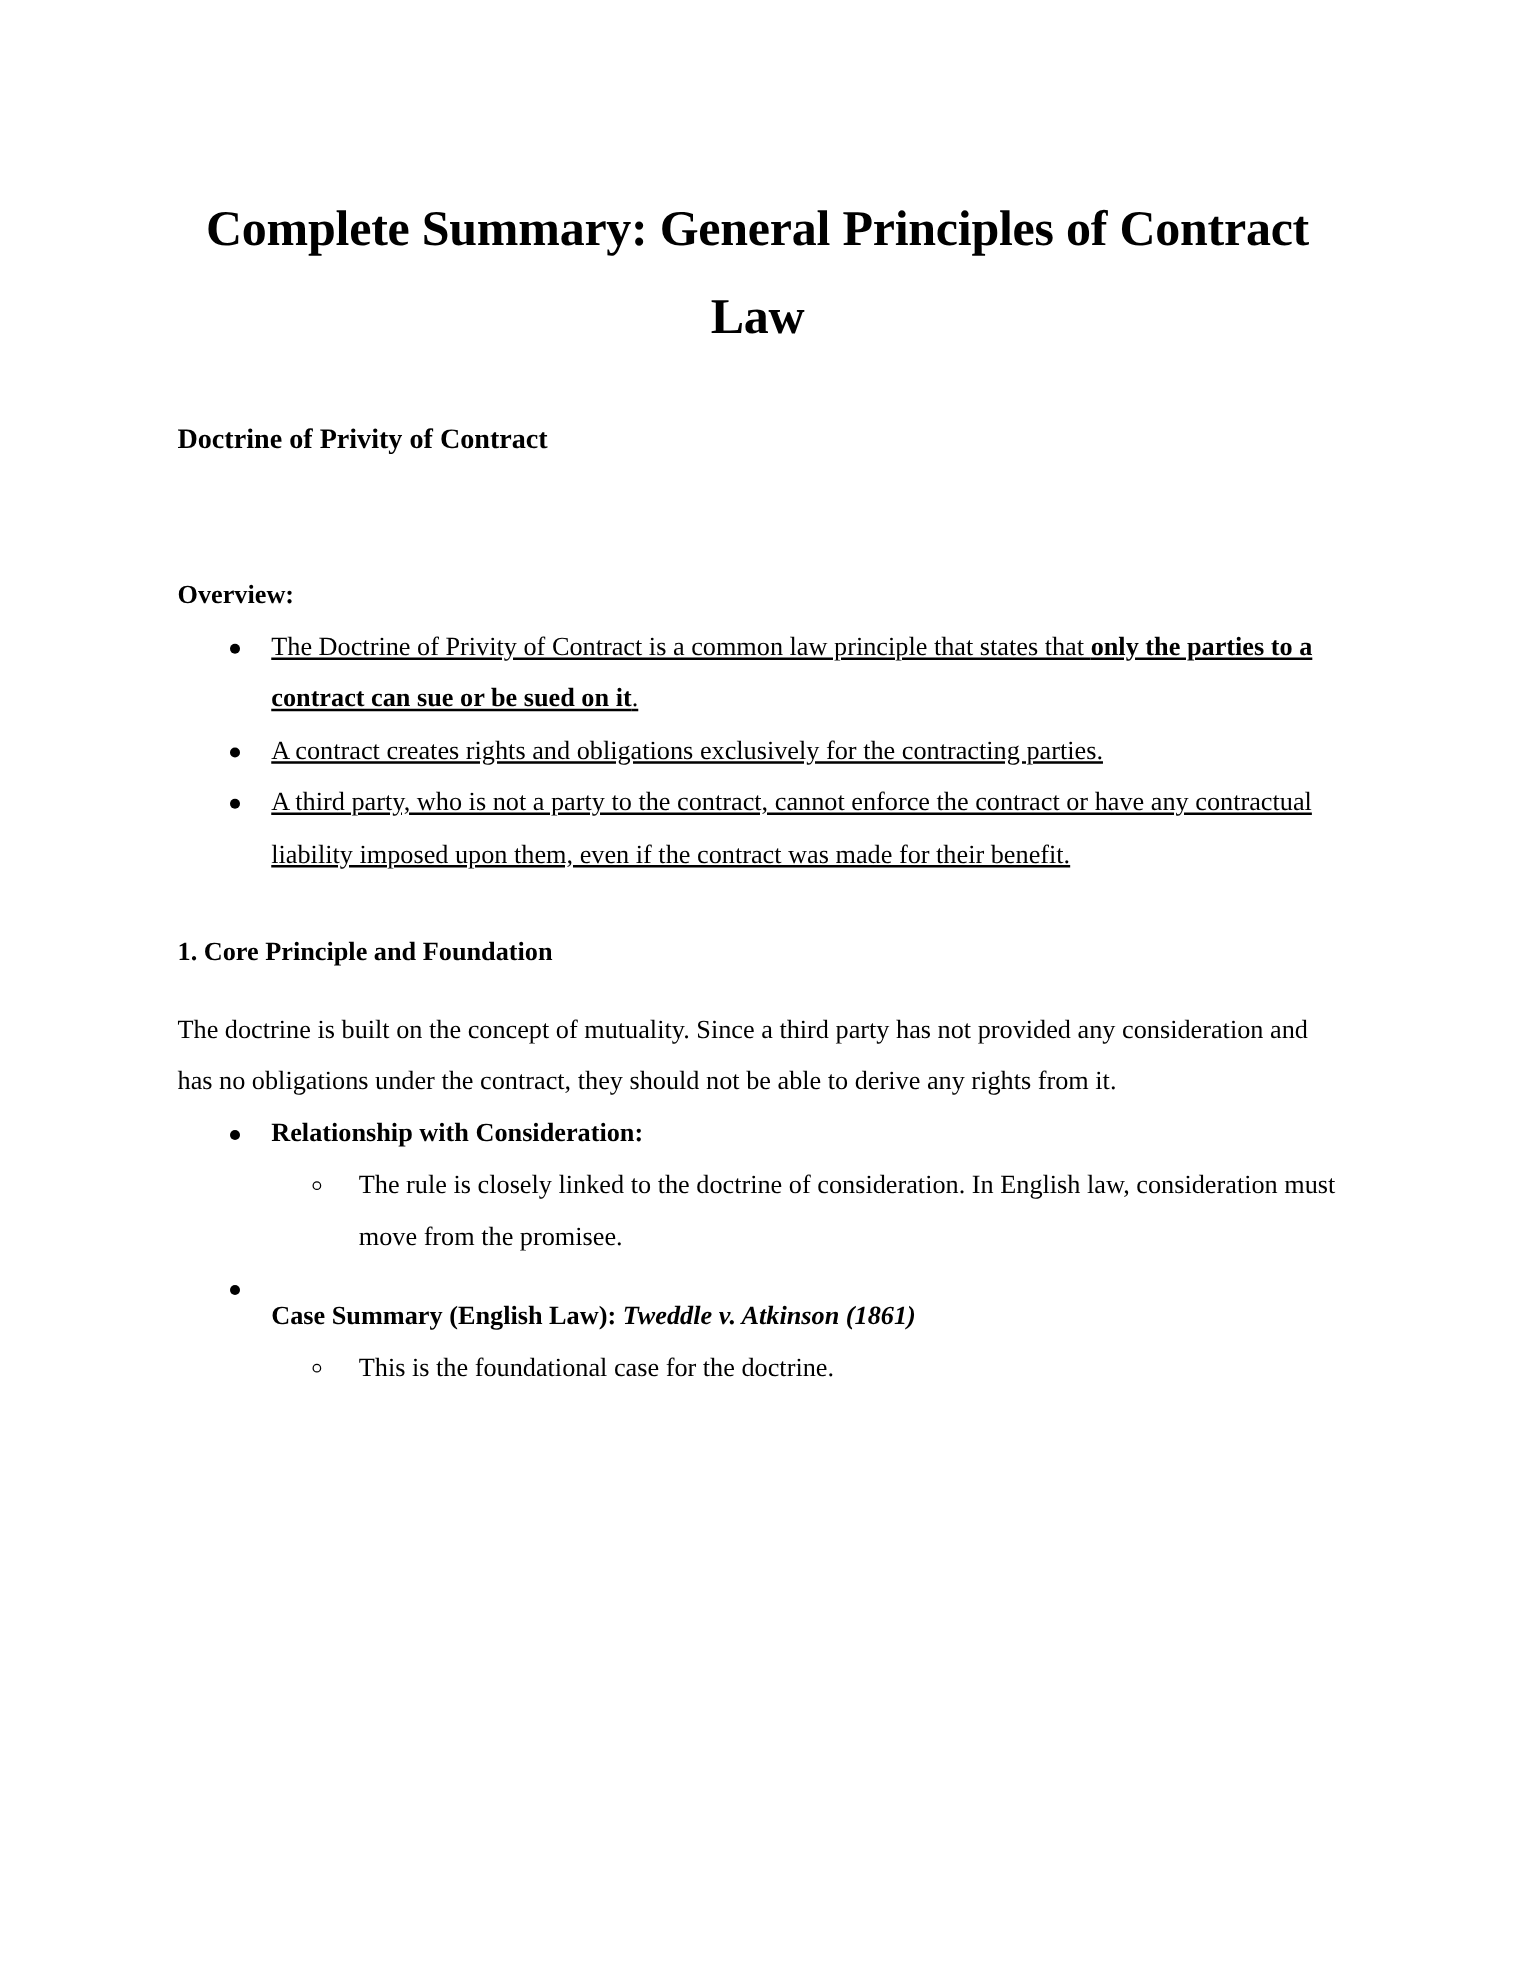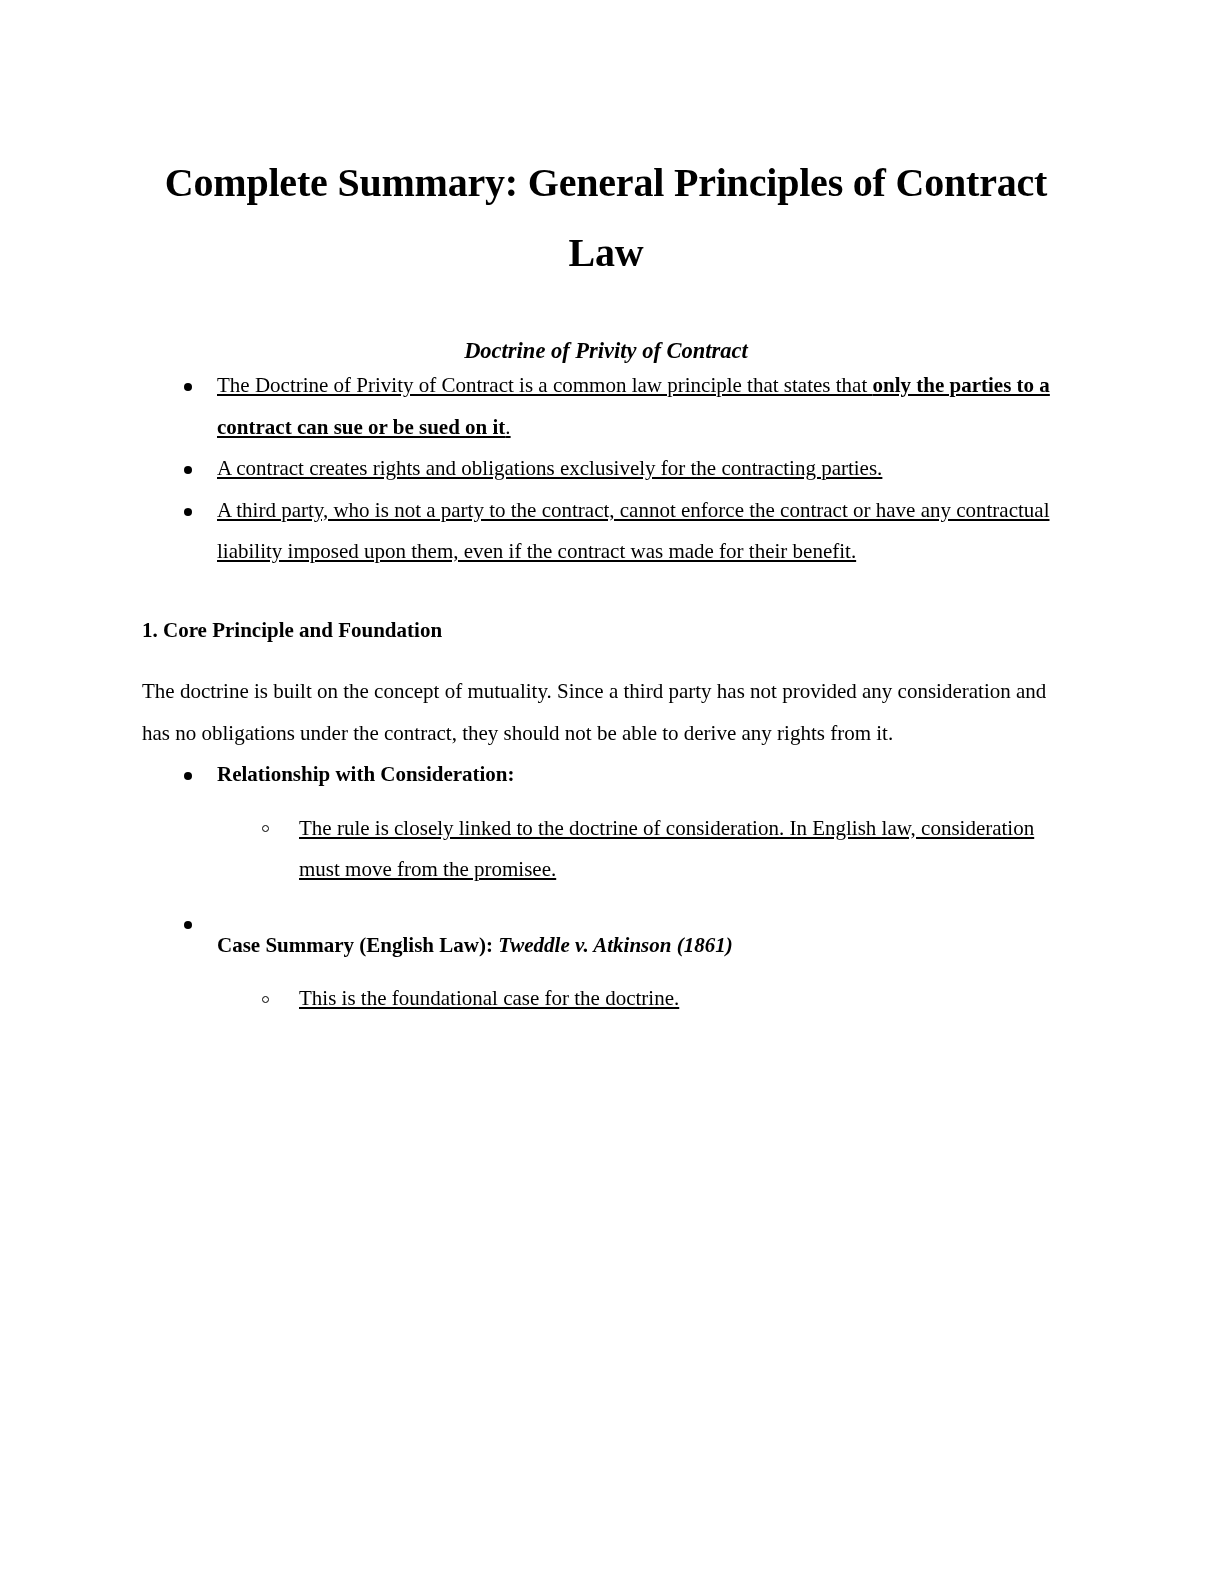--- a/index.html
+++ b/index.html
@@ -31,23 +31,22 @@
     font-weight: bold;
     line-height: 70px;
     text-align: center;
     letter-spacing: -0.2px;
   }
   .doc-subtitle {
     margin: 0;
     padding-top: 49px;
     font-size: 22.5px;
     font-weight: bold;
-    font-style: italic;
     line-height: 28px;
-    text-align: center;
+    text-align: left;
   }
 
   
   .section-heading {
     margin: 0;
     font-size: 21px;
     font-weight: bold;
     line-height: 41.5px;
   }
   .heading-overview { padding-top: 90px; }
@@ -79,23 +78,22 @@
     left: 42px;
     top: 18px;
     width: 8px;
     height: 8px;
     border-radius: 50%;
     background: #000;
   }
 
   ul.level2 {
     list-style: none;
-    margin: 12px;
+    margin: 0;
     padding: 0;
-    text-decoration: underline;
   }
   ul.level2 > li {
     position: relative;
     padding-left: 70px;
     font-size: 21px;
     line-height: 41.5px;
   }
   ul.level2 > li::before {
     content: "";
     position: absolute;
@@ -120,20 +118,21 @@
 </style>
 </head>
 <body>
 
 <div class="page">
 
   <h1 class="doc-title">Complete Summary: General Principles of Contract Law</h1>
 
   <p class="doc-subtitle">Doctrine of Privity of Contract</p>
 
+  <h2 class="section-heading heading-overview">Overview:</h2>
 
   <ul class="level1 list-overview">
     <li><span>The Doctrine of Privity of Contract is a common law principle that states that </span><b>only the parties to a contract can sue or be sued on it</b><span>.</span></li>
     <li><span> A contract creates rights and obligations exclusively for the contracting parties.</span></li>
     <li><span> A third party, who is not a party to the contract, cannot enforce the contract or have any contractual liability imposed upon them, even if the contract was made for their benefit.</span></li>
   </ul>
 
   <h2 class="section-heading heading-core">1. Core Principle and Foundation</h2>
 
   <p class="body-para">The doctrine is built on the concept of mutuality. Since a third party has not provided any consideration and has no obligations under the contract, they should not be able to derive any rights from it.</p>

